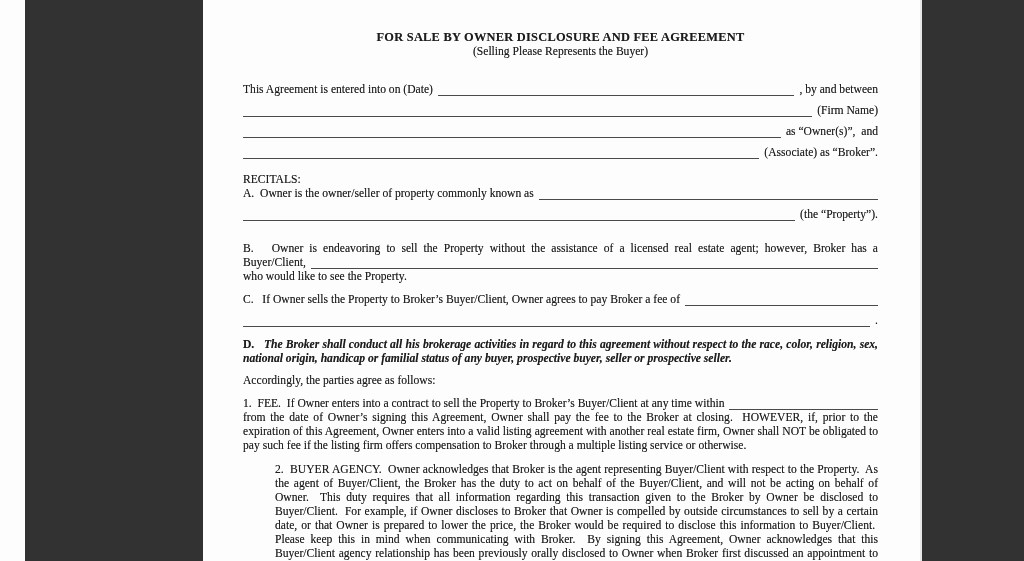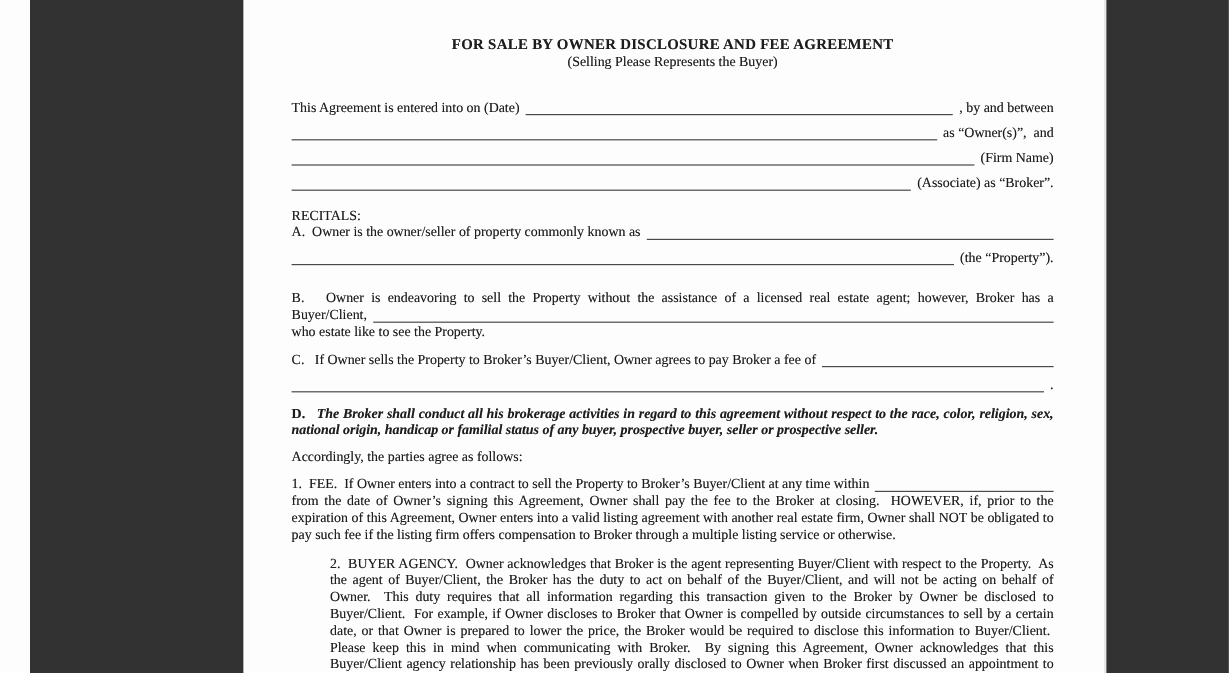--- a/index.html
+++ b/index.html
@@ -62,25 +62,25 @@
     <div class="doc-subtitle">(Selling Please Represents the Buyer)</div>
 
     <div class="intro">
       <div class="fill-row">
         <span>This Agreement is entered into on (Date)</span>
         <span class="blank"></span>
         <span>, by and between</span>
       </div>
       <div class="fill-row">
         <span class="blank first"></span>
-        <span>as “Owner(s)”,&nbsp; and</span>
+        <span>(Firm Name)</span>
       </div>
       <div class="fill-row">
         <span class="blank first"></span>
-        <span>(Firm Name)</span>
+        <span>as “Owner(s)”,&nbsp; and</span>
       </div>
       <div class="fill-row">
         <span class="blank first"></span>
         <span>(Associate) as “Broker”.</span>
       </div>
     </div>
 
     <div class="heading-row">
       <span>RECITALS:</span>
     </div>
@@ -95,21 +95,21 @@
         <span>(the “Property”).</span>
       </div>
     </div>
 
     <div class="mt13">
       <div class="one-line-just">B.&nbsp;&nbsp; Owner is endeavoring to sell the Property without the assistance of a licensed real estate agent; however, Broker has a</div>
       <div class="fill-row tight">
         <span>Buyer/Client,</span>
         <span class="blank last"></span>
       </div>
-      <div>who estate like to see the Property.</div>
+      <div>who would like to see the Property.</div>
     </div>
 
     <div class="mt9">
       <div class="fill-row">
         <span>C.&nbsp;&nbsp; If Owner sells the Property to Broker’s Buyer/Client, Owner agrees to pay Broker a fee of</span>
         <span class="blank last"></span>
       </div>
       <div class="fill-row mid">
         <span class="blank first"></span>
         <span>.</span>

